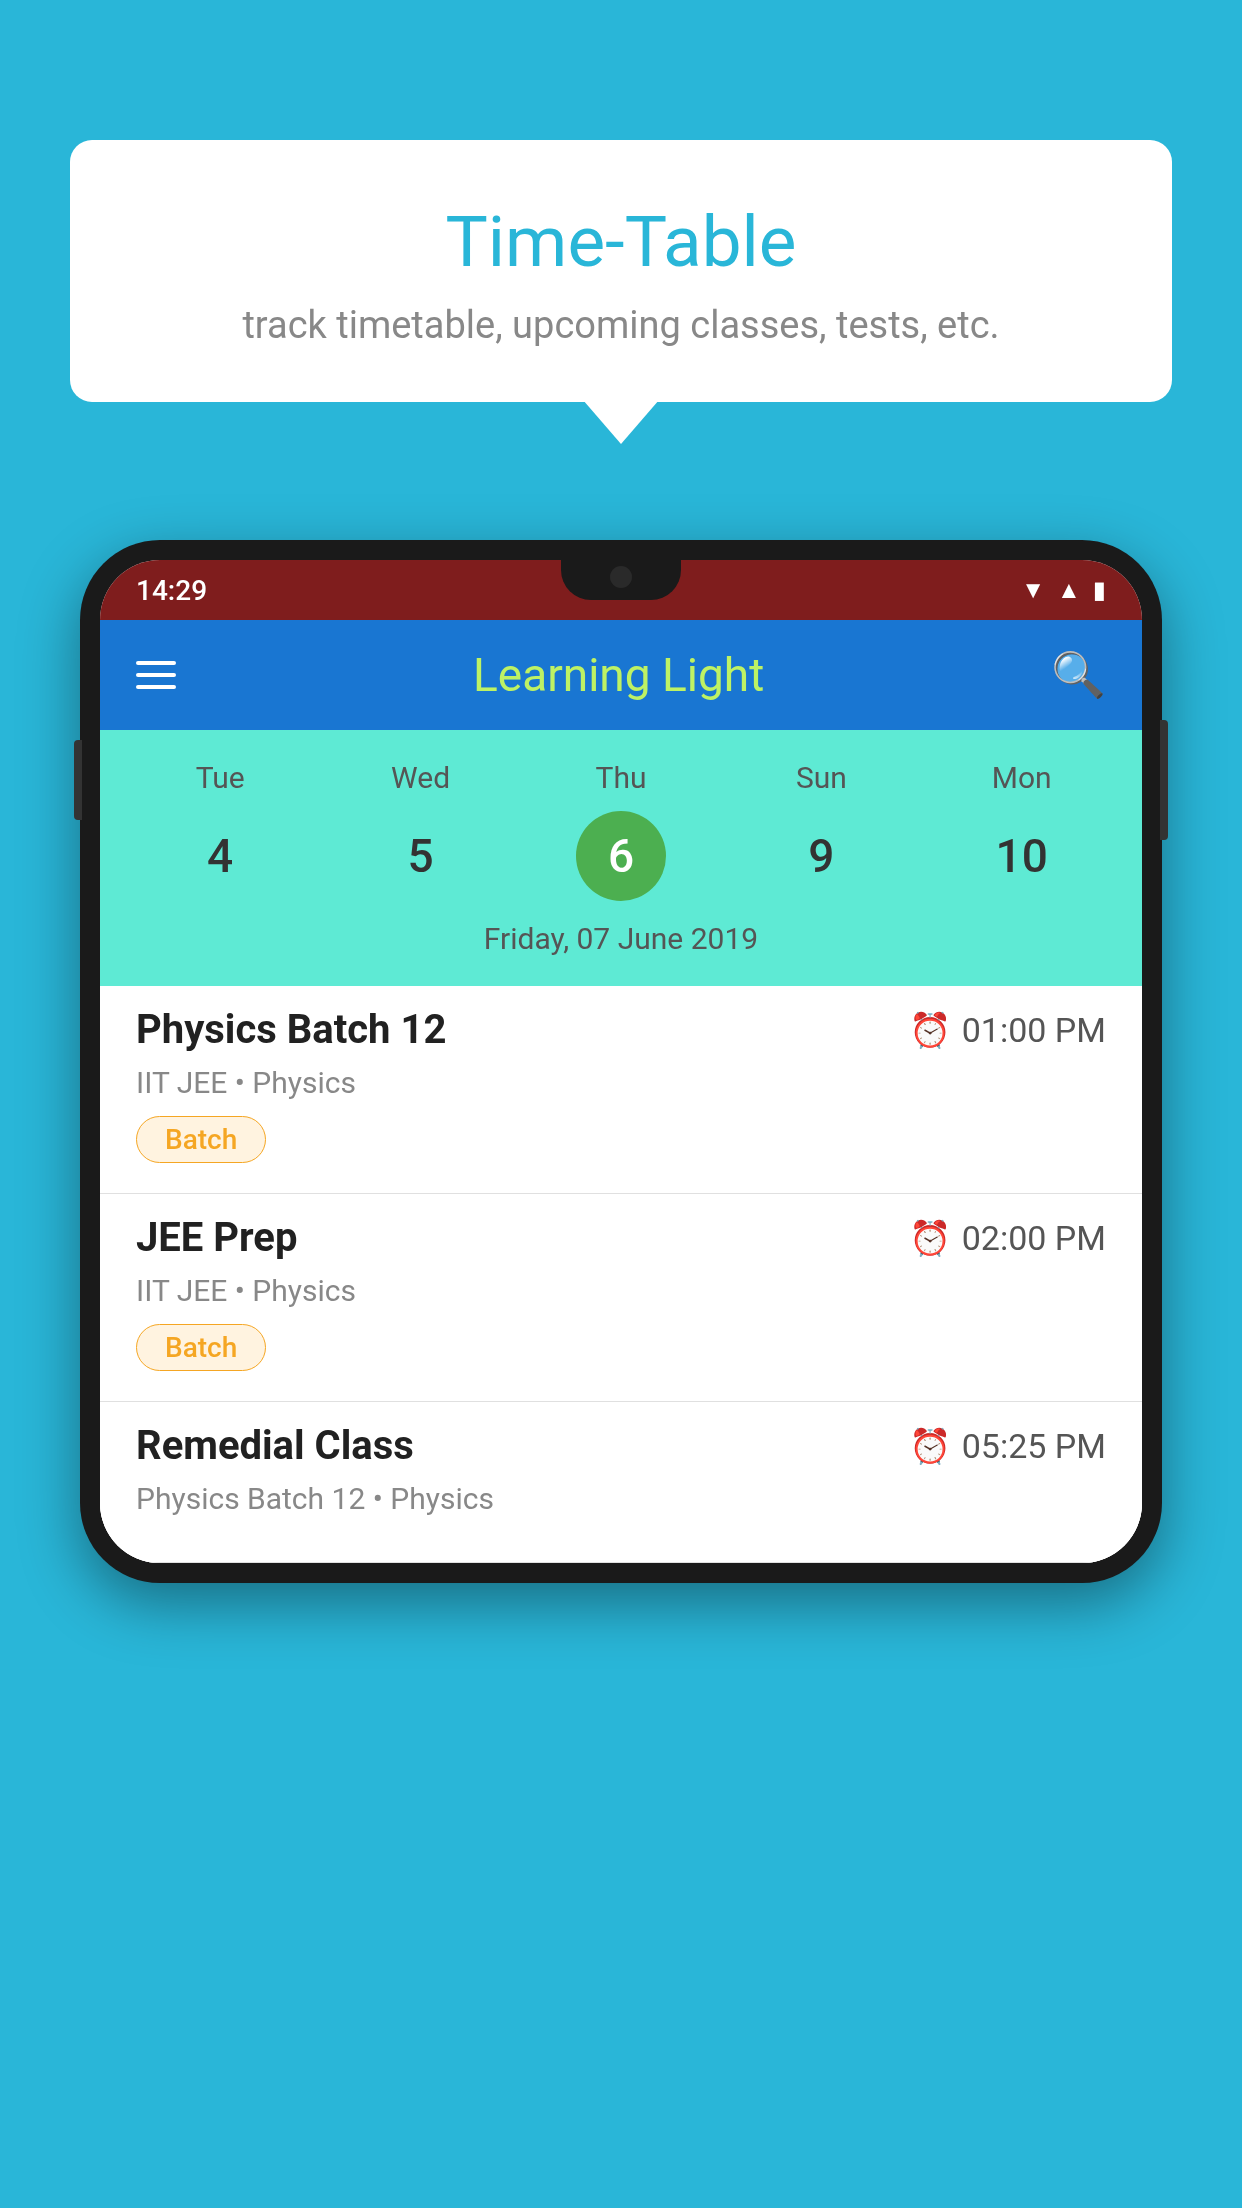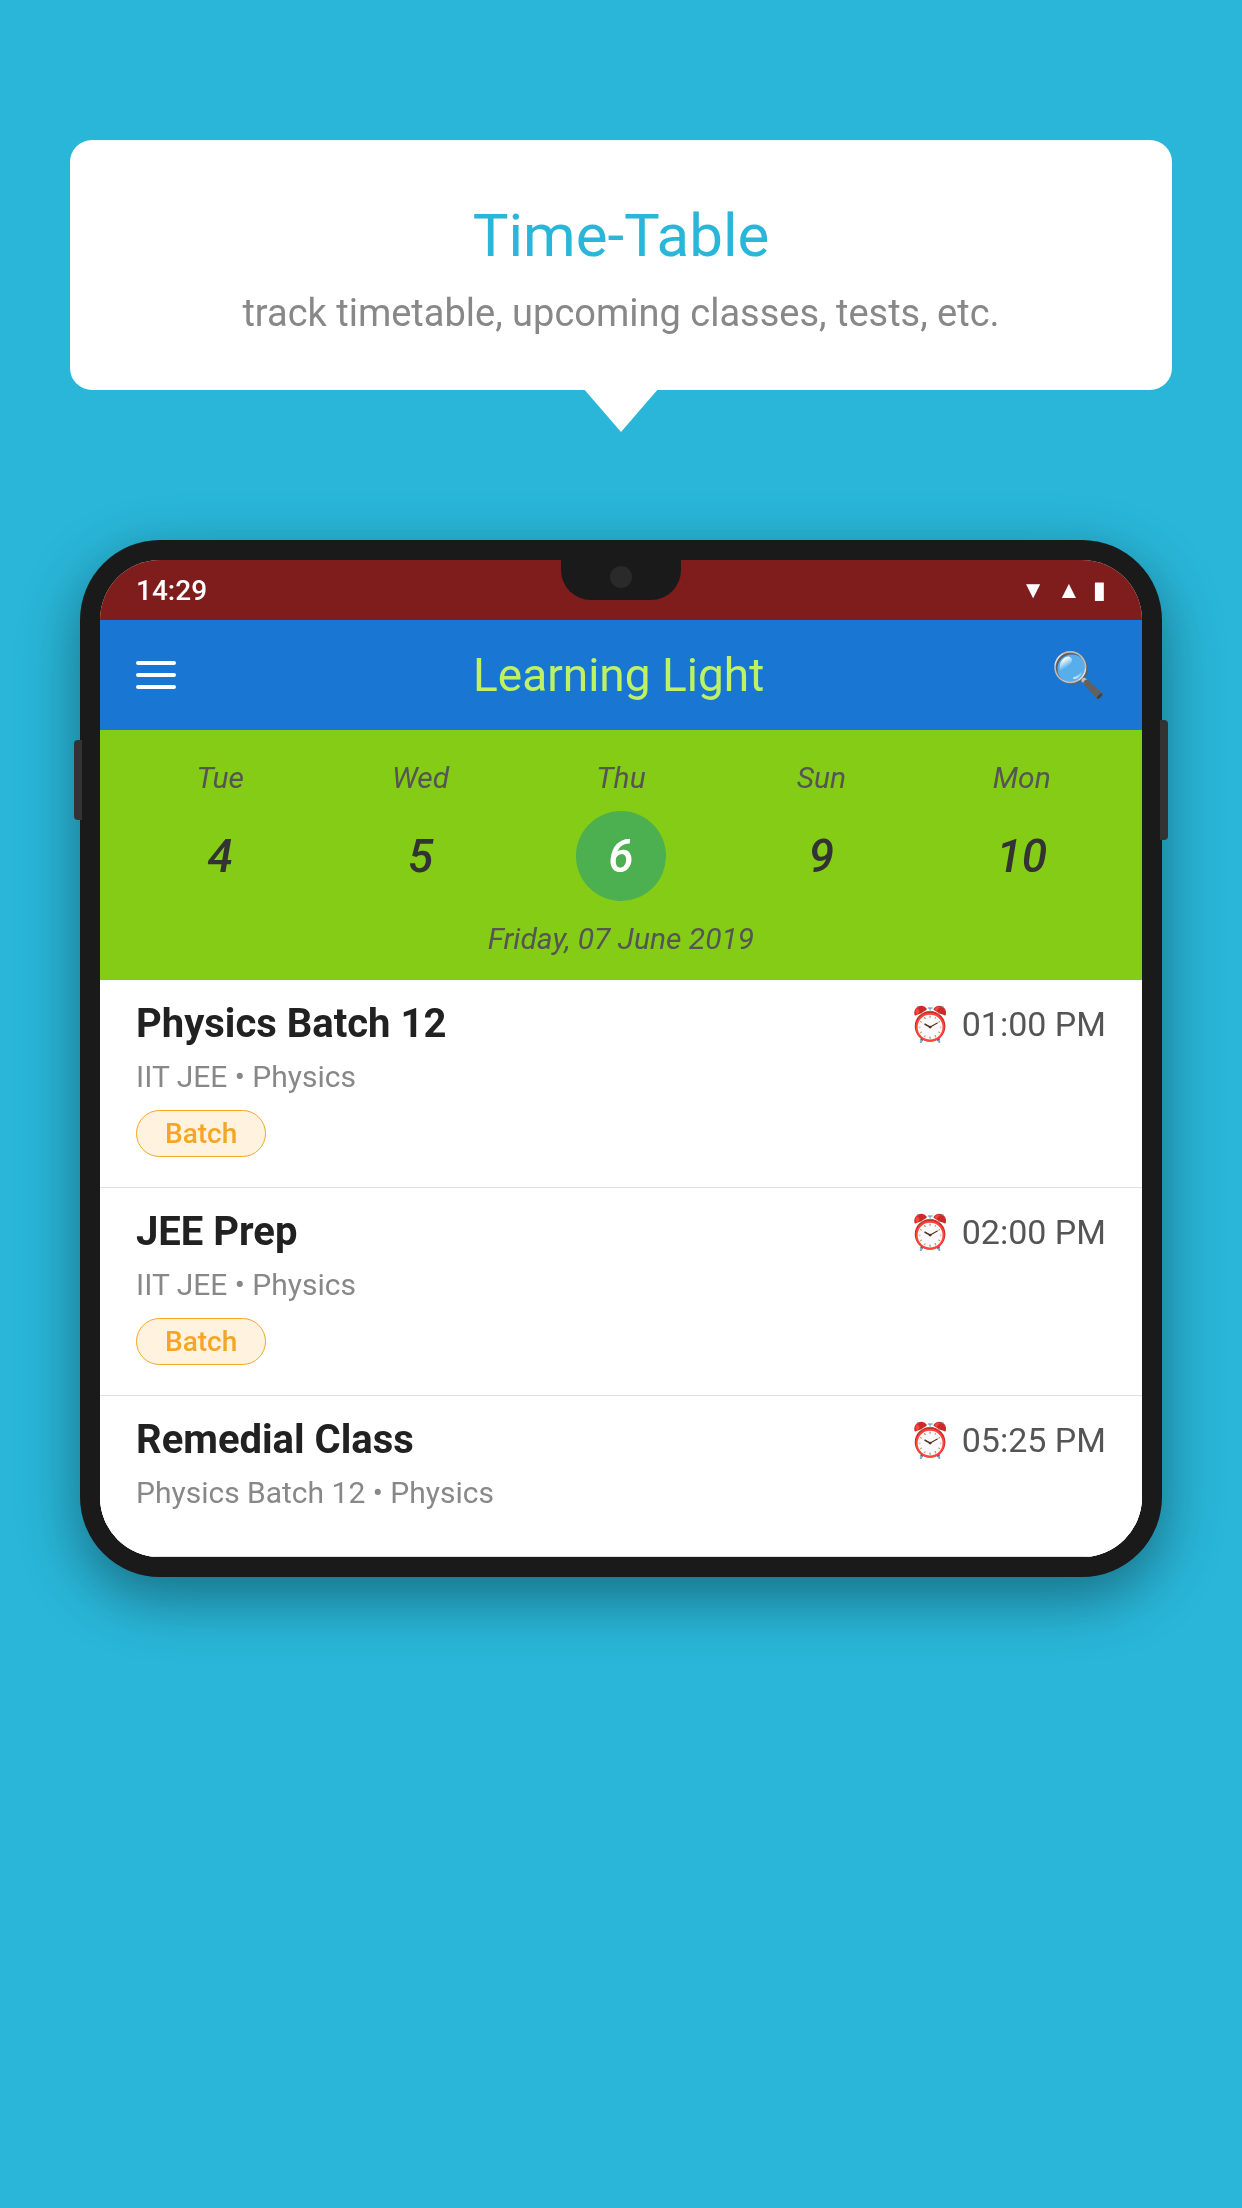--- a/index.html
+++ b/index.html
@@ -37,21 +37,21 @@
       left: 50%;
       transform: translateX(-50%);
       width: 0;
       height: 0;
       border-left: 38px solid transparent;
       border-right: 38px solid transparent;
       border-top: 44px solid white;
     }
 
     .speech-bubble h1 {
-      font-size: 60px;
+      font-size: 71px;
       font-weight: 400;
       color: #29b6d8;
       margin-bottom: 20px;
     }
 
     .speech-bubble p {
       font-size: 38px;
       color: #888;
       font-weight: 400;
     }
@@ -168,23 +168,22 @@
     }
 
     .search-icon {
       color: white;
       font-size: 44px;
       cursor: pointer;
     }
 
     
     .calendar-section {
-      background: #84cc16;
-      padding: 20px 0 4px;
-      font-style: italic;
+      background: #5eead4;
+      padding: 20px 0 10px;
     }
 
     .weekdays-row {
       display: flex;
       justify-content: space-around;
       padding: 10px 20px;
     }
 
     .weekday-col {
       display: flex;

